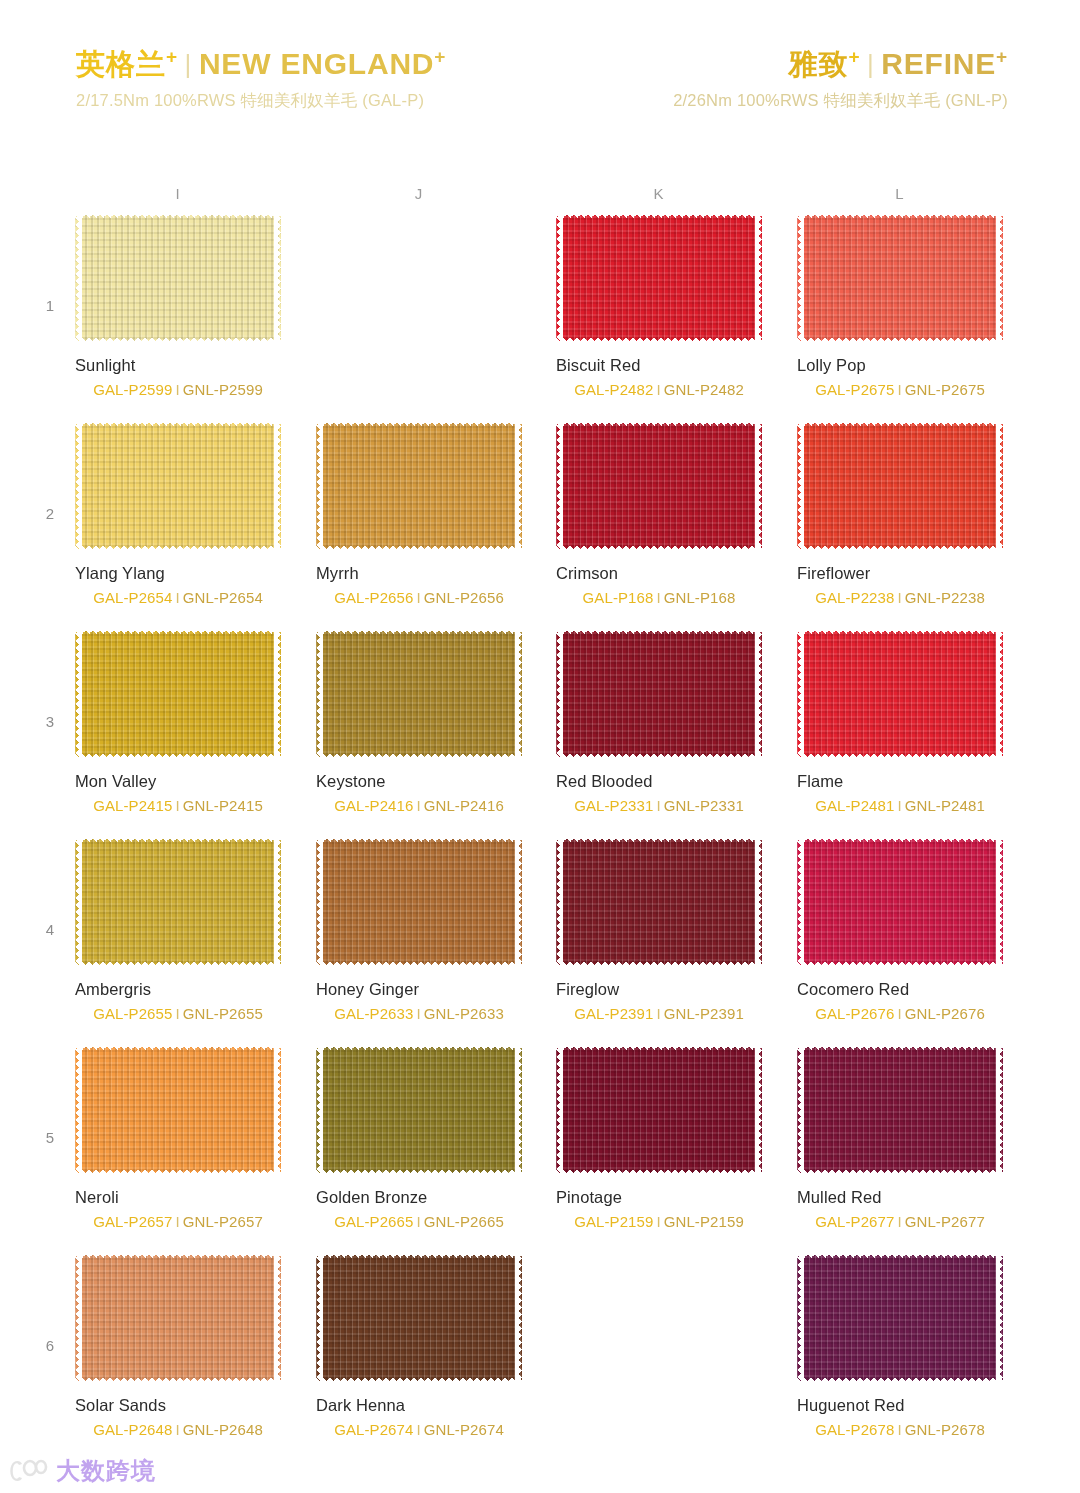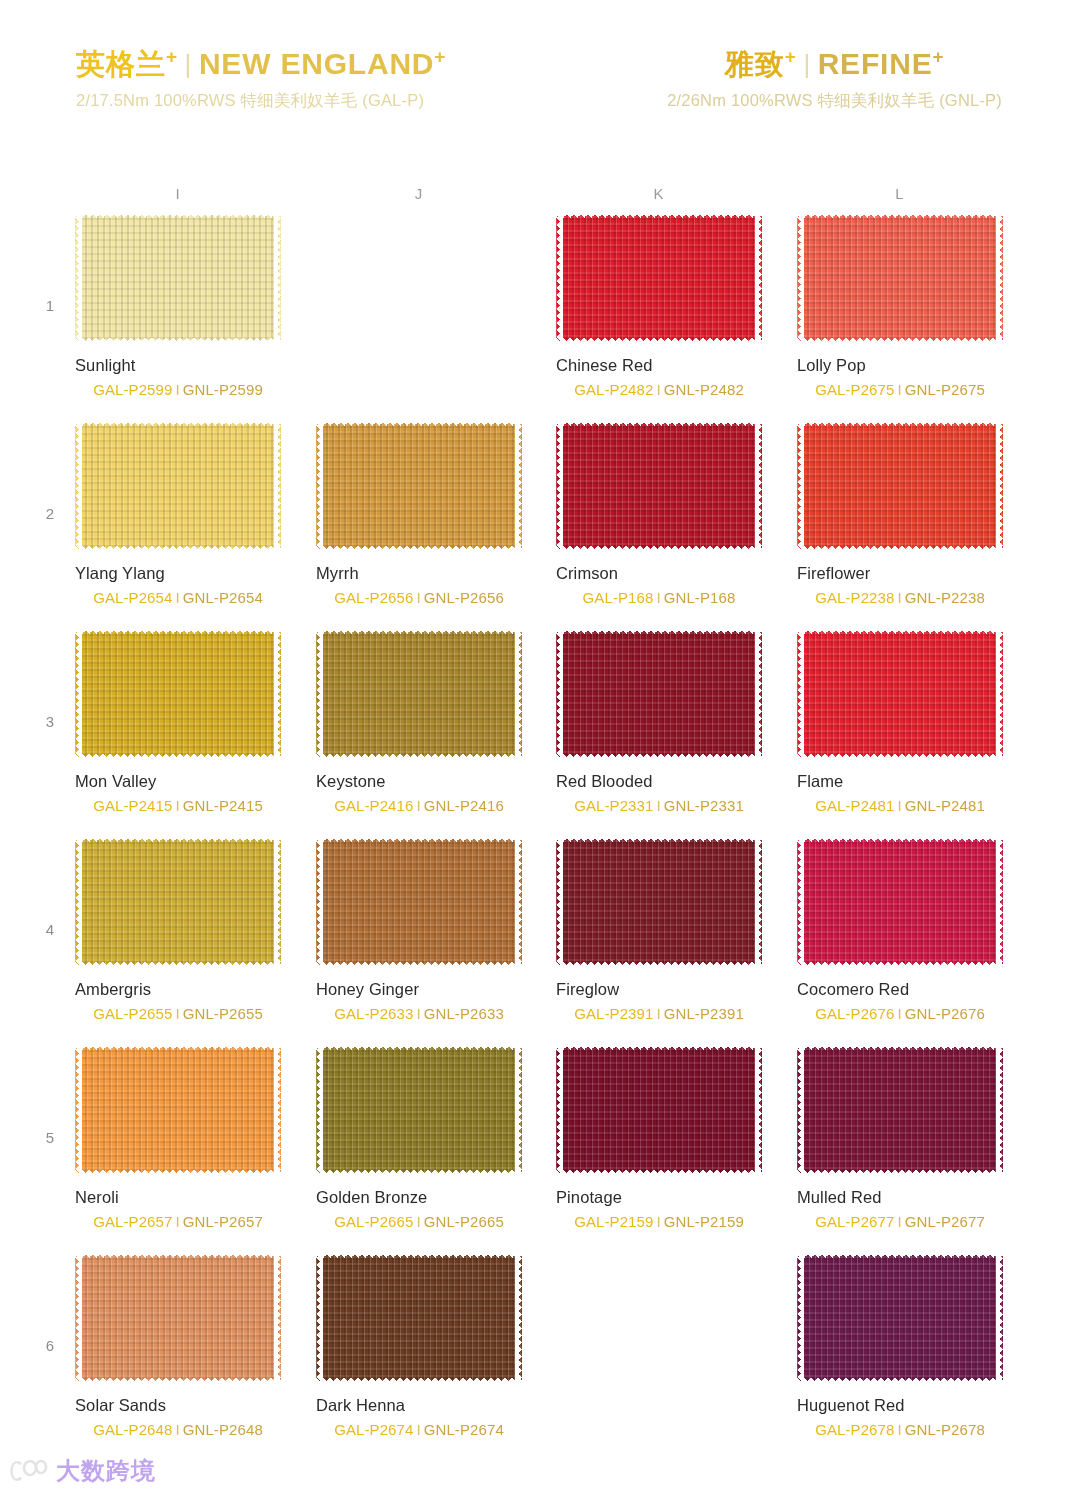--- a/index.html
+++ b/index.html
@@ -23,30 +23,29 @@
     top: 44px;
     left: 0;
     width: 1080px;
     height: 100px;
   }
   .hdr {
     position: absolute;
     top: 0;
   }
   .hdr-left { left: 76px; text-align: left; }
-  .hdr-right { right: 78px; text-align: right; }
+  .hdr-right { right: 72px; text-align: right; }
 
   .hdr-title {
     font-size: 30px;
     font-weight: bold;
     letter-spacing: 0.5px;
     line-height: 40px;
     white-space: nowrap;
     color: #EFC31E;
-    text-align: center;
   }
   .hdr-title .cn {
     color: #EFC31E;
     font-size: 29px;
     letter-spacing: 1px;
   }
   .hdr-title .sup {
     font-size: 19px;
     vertical-align: super;
     line-height: 0;
@@ -282,21 +281,21 @@
         <div class="cell cell-c2">
           <div class="swatch-wrap">
             <div class="swatch" style="background-color: rgb(221, 27, 42);">
               <div class="knit"></div>
             </div>
             <div class="pink-top"></div>
             <div class="pink-bottom"></div>
             <div class="pink-left"></div>
             <div class="pink-right"></div>
           </div>
-          <div class="cell-name">Chinese Red</div>
+          <div class="cell-name">Biscuit Red</div>
           <div class="cell-codes"><span>GAL-P2482</span><span class="bar">I</span><span class="gnl">GNL-P2482</span></div>
         </div>
         <div class="cell cell-c3">
           <div class="swatch-wrap">
             <div class="swatch" style="background-color: rgb(241, 96, 78);">
               <div class="knit"></div>
             </div>
             <div class="pink-top"></div>
             <div class="pink-bottom"></div>
             <div class="pink-left"></div>

